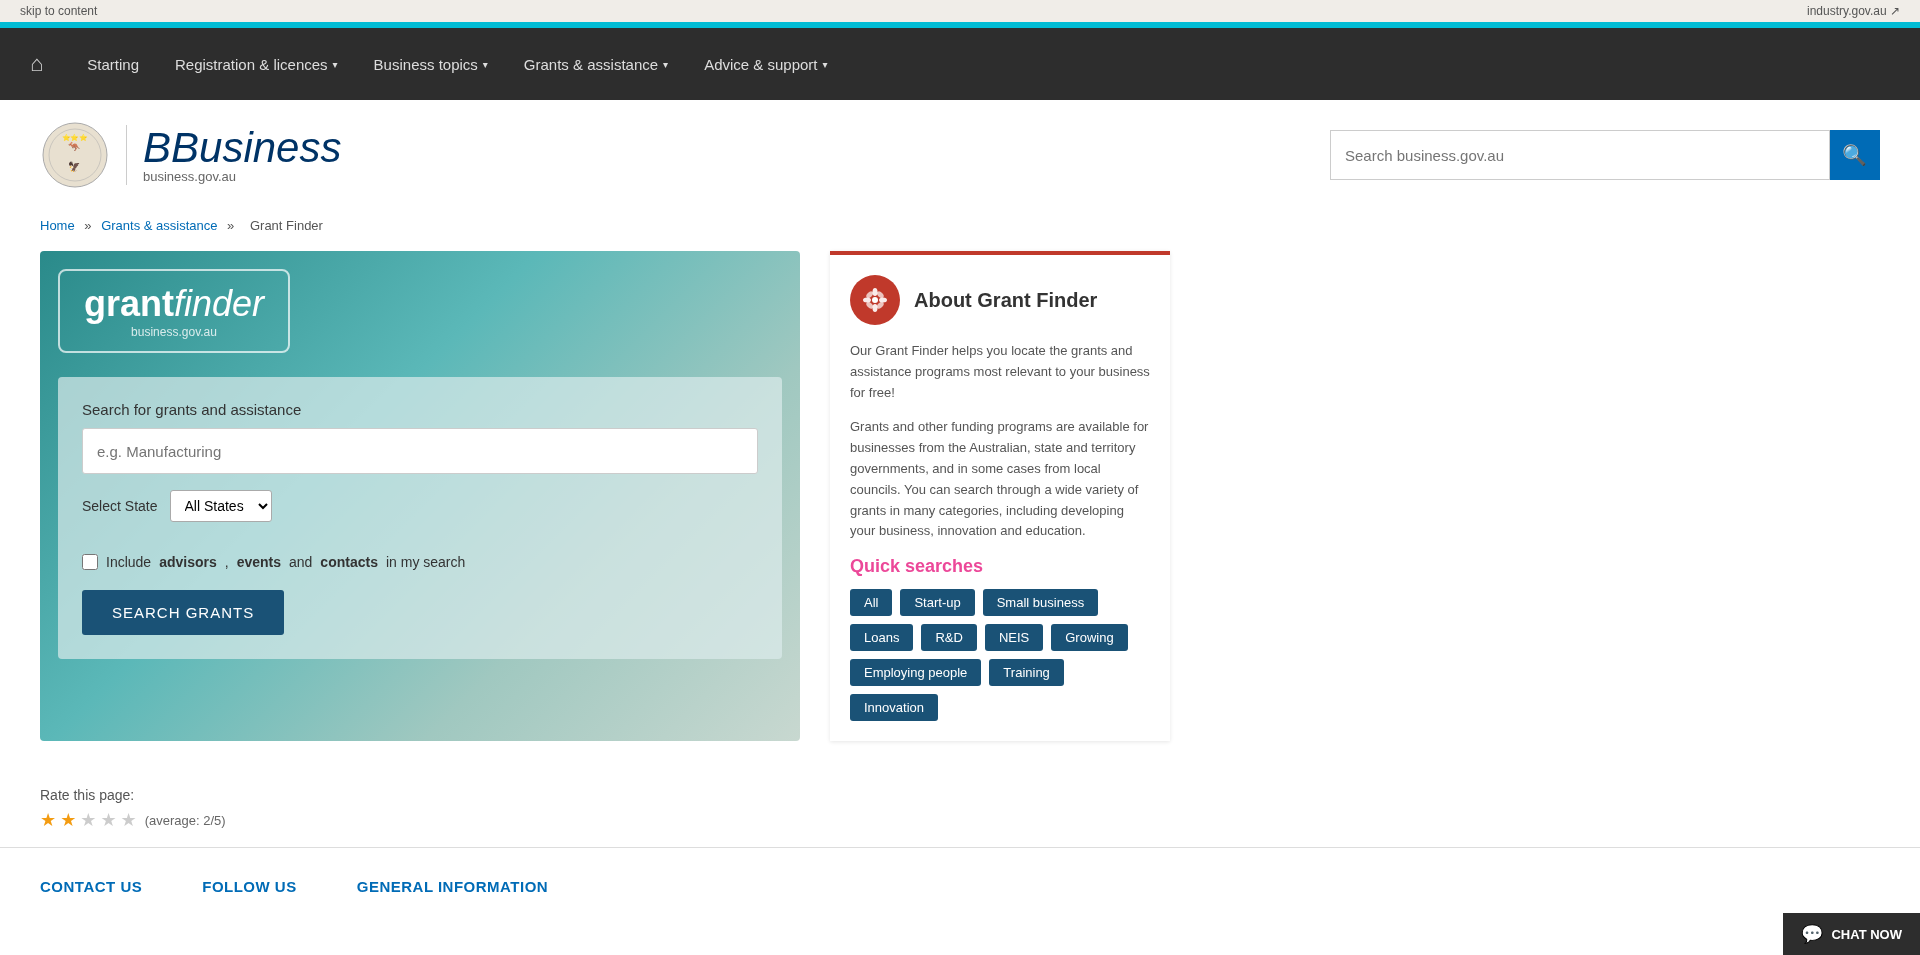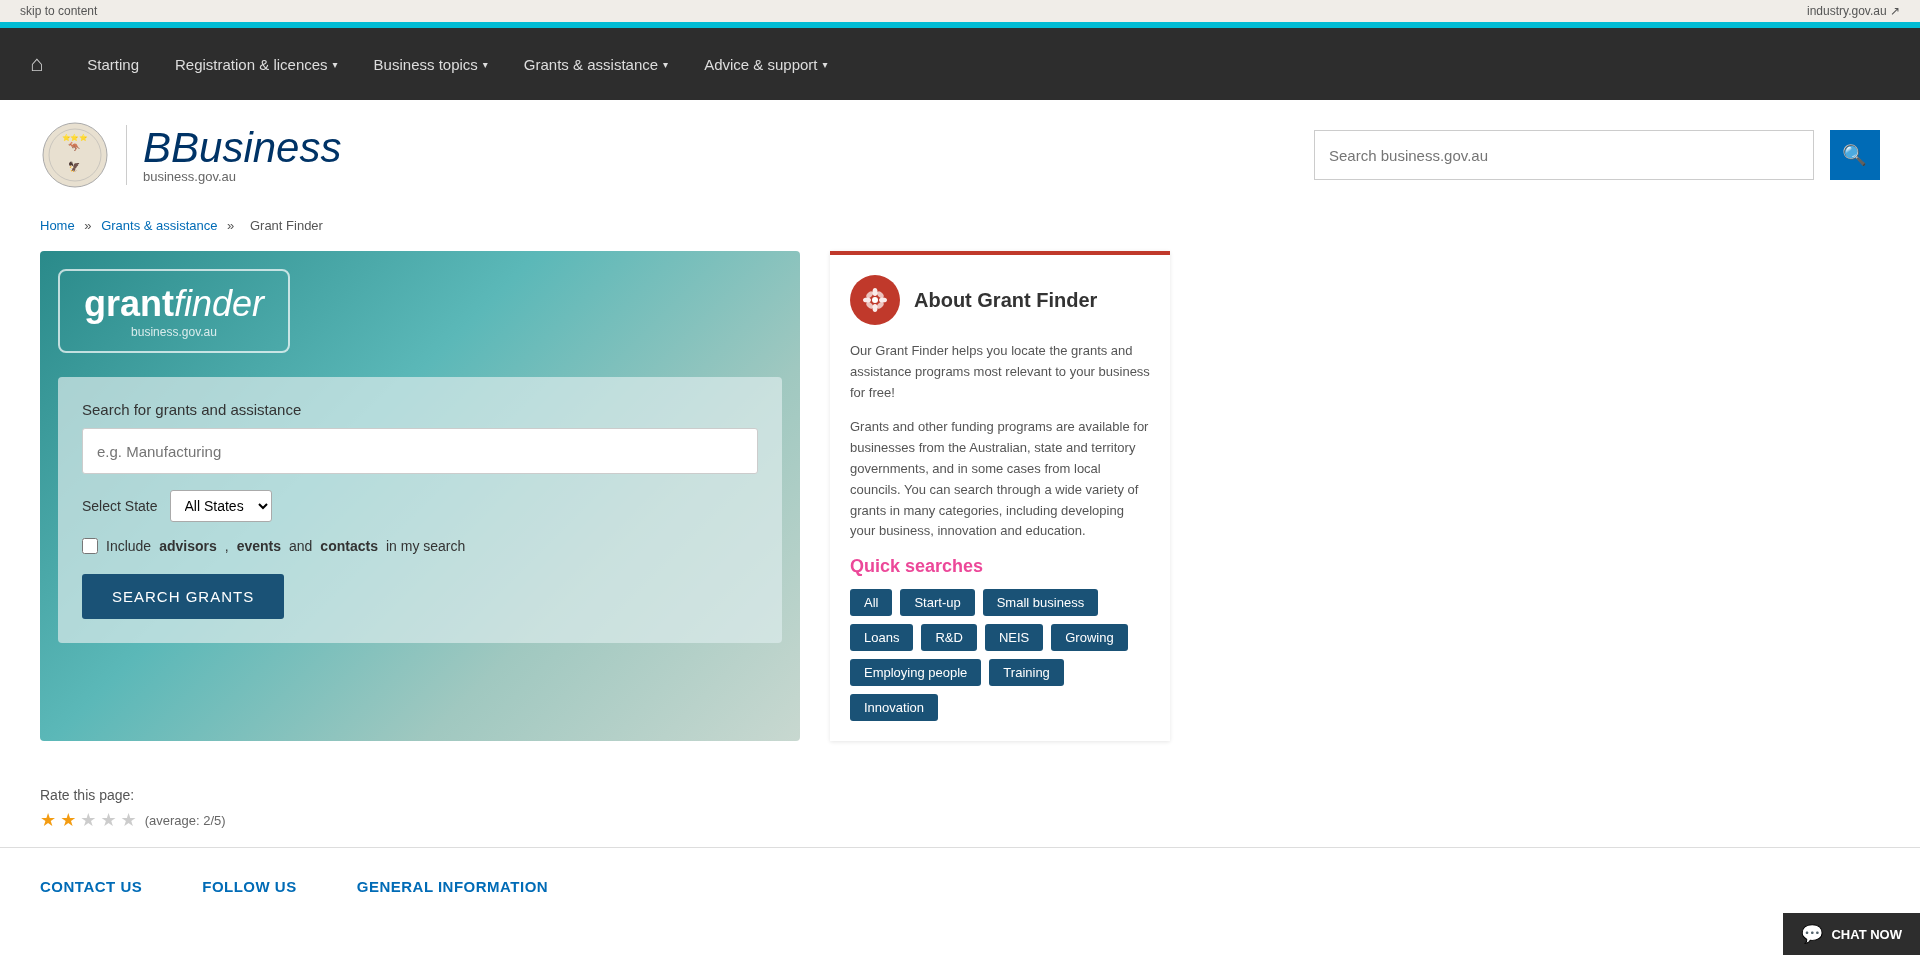--- a/index.html
+++ b/index.html
@@ -89,21 +89,21 @@
       font-weight: bold;
       color: #003366;
       line-height: 1;
     }
     .logo-business span { font-style: italic; font-weight: normal; }
     .logo-url { font-size: 13px; color: #666; }
 
     .search-area {
       display: flex;
       align-items: center;
-      gap: 16px;
+      gap: 0;
     }
     .search-input {
       width: 500px;
       height: 50px;
       border: 1px solid #ccc;
       padding: 0 14px;
       font-size: 15px;
       outline: none;
       color: #999;
     }
@@ -179,21 +179,21 @@
       padding: 0 14px;
       font-size: 15px;
       color: #999;
       background: #fff;
       margin-bottom: 16px;
     }
     .gf-state-row {
       display: flex;
       align-items: center;
       gap: 12px;
-      margin-bottom: 16px;
+      margin-bottom: 32px;
     }
     .gf-state-label { font-size: 14px; color: #333; }
     .gf-state-select {
       padding: 6px 10px;
       border: 1px solid #aaa;
       border-radius: 3px;
       font-size: 14px;
       background: #fff;
       cursor: pointer;
     }

